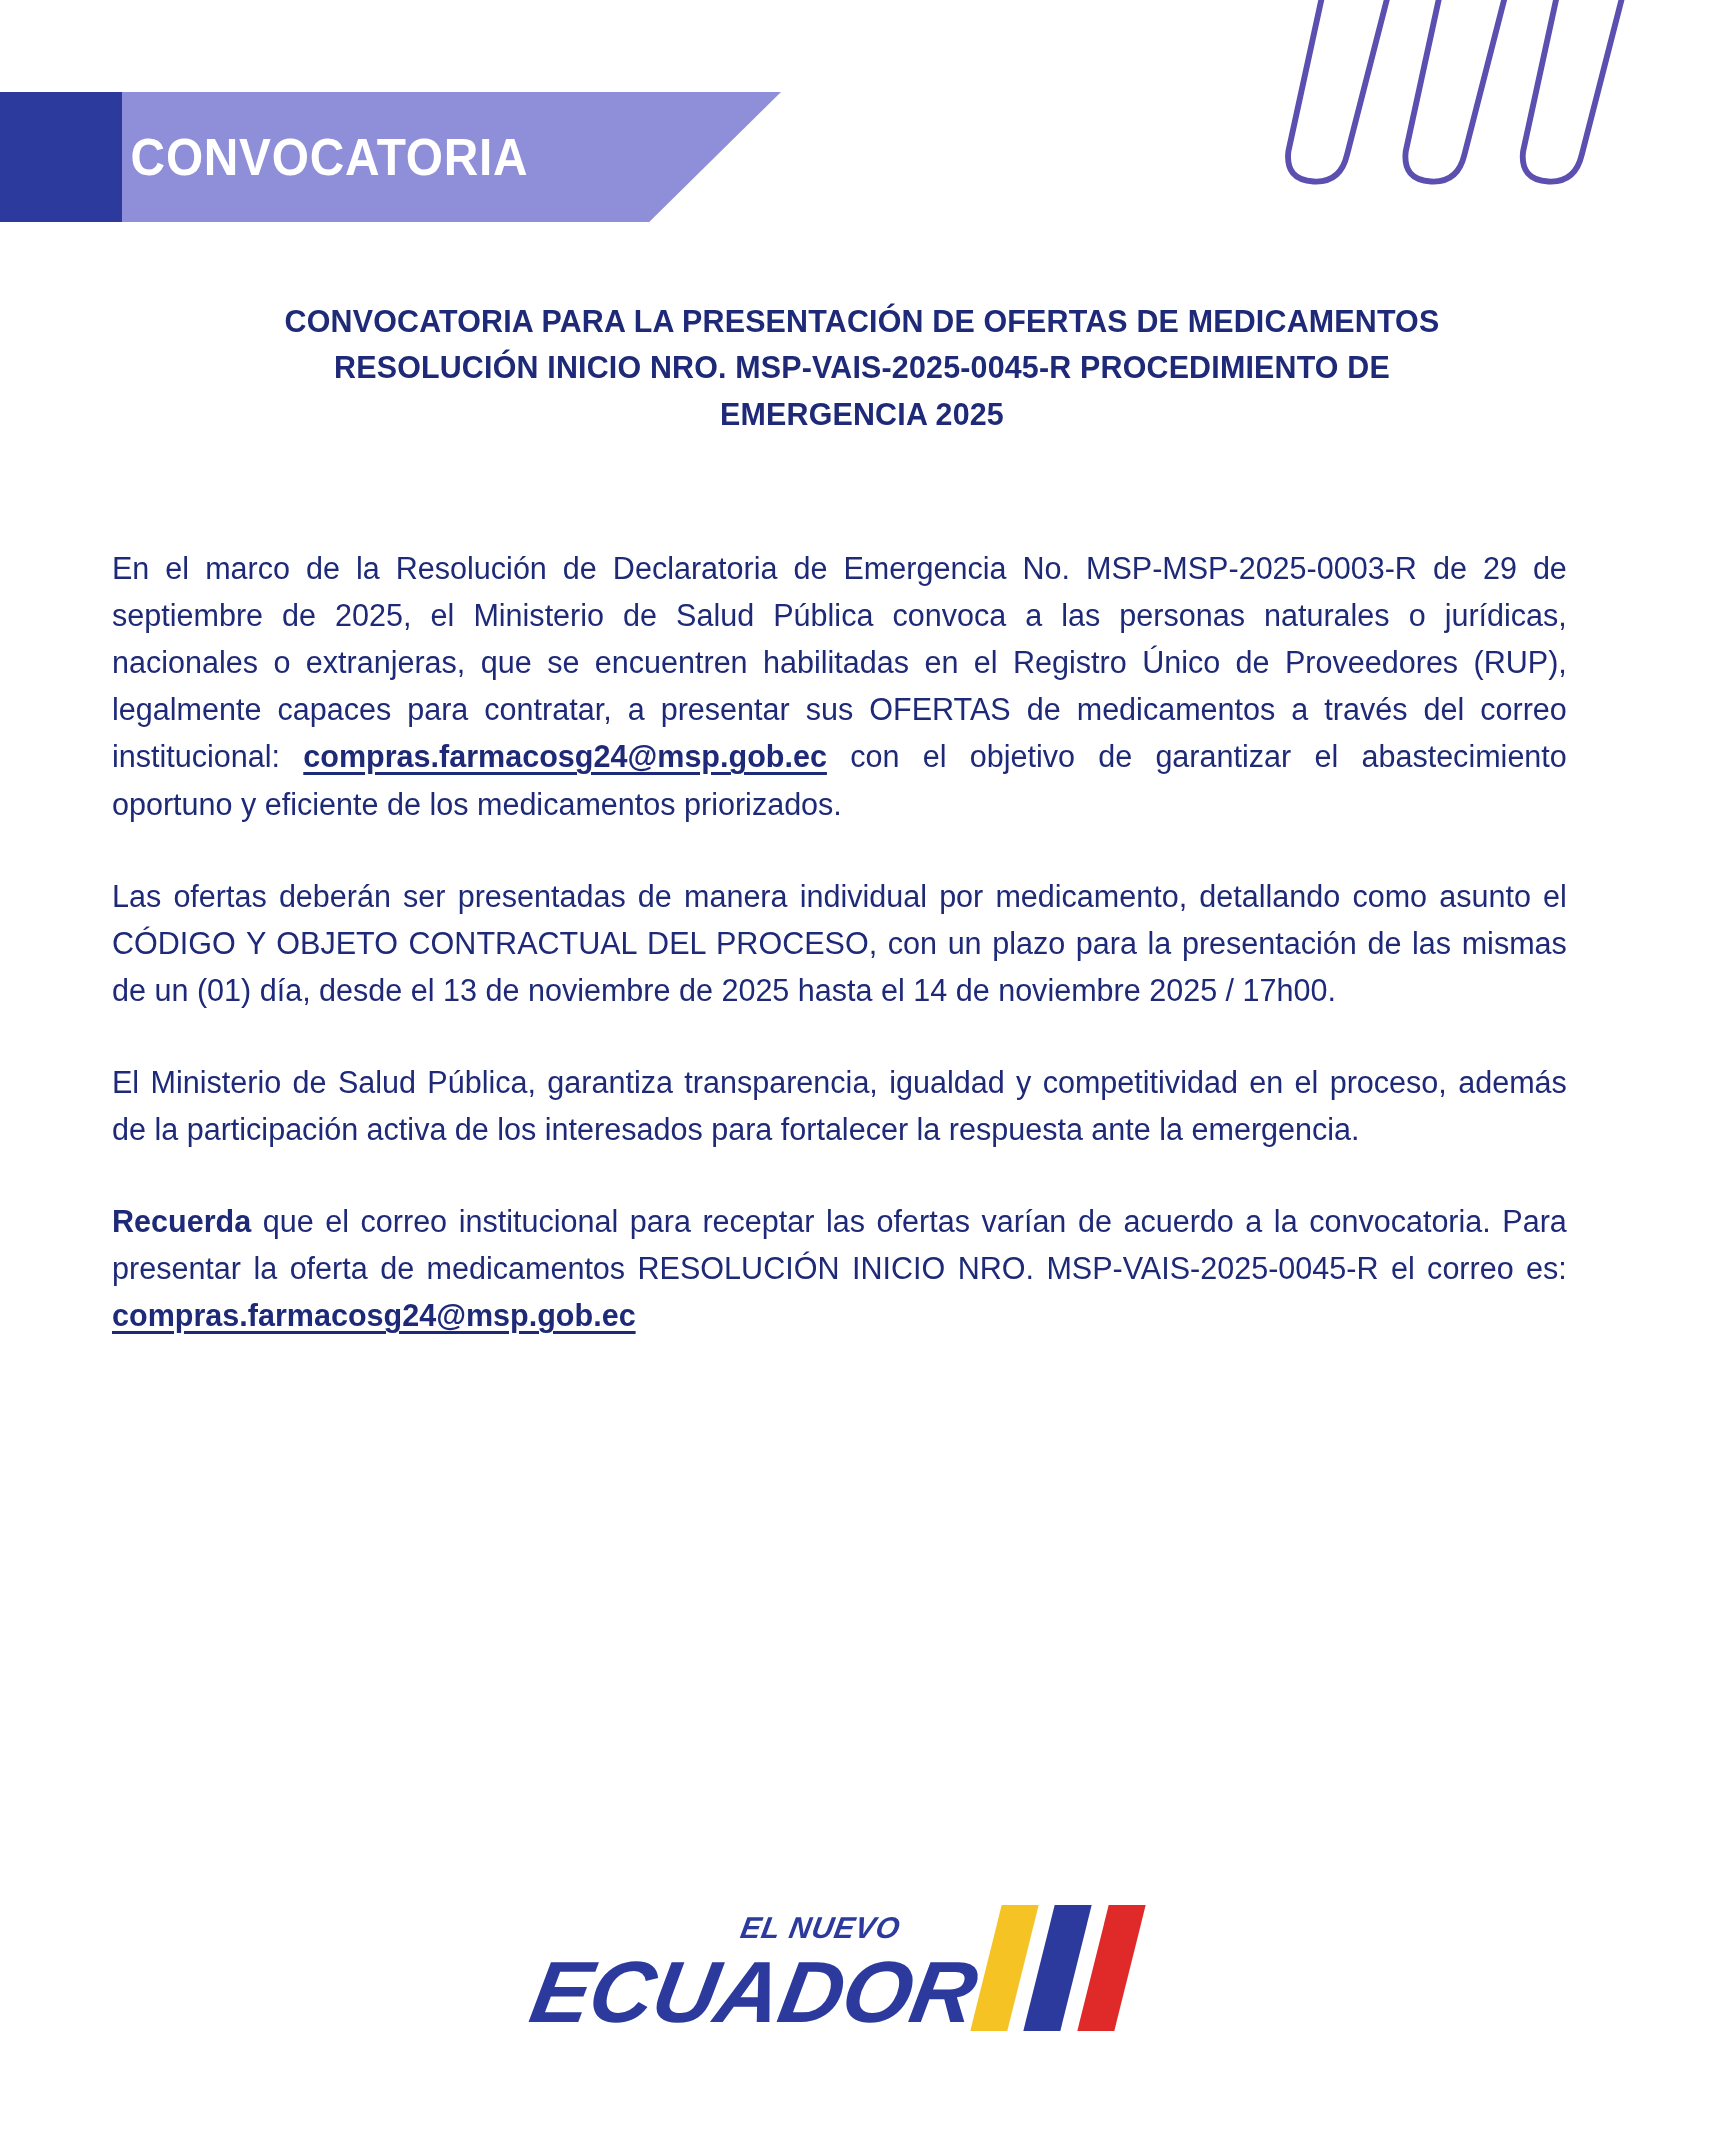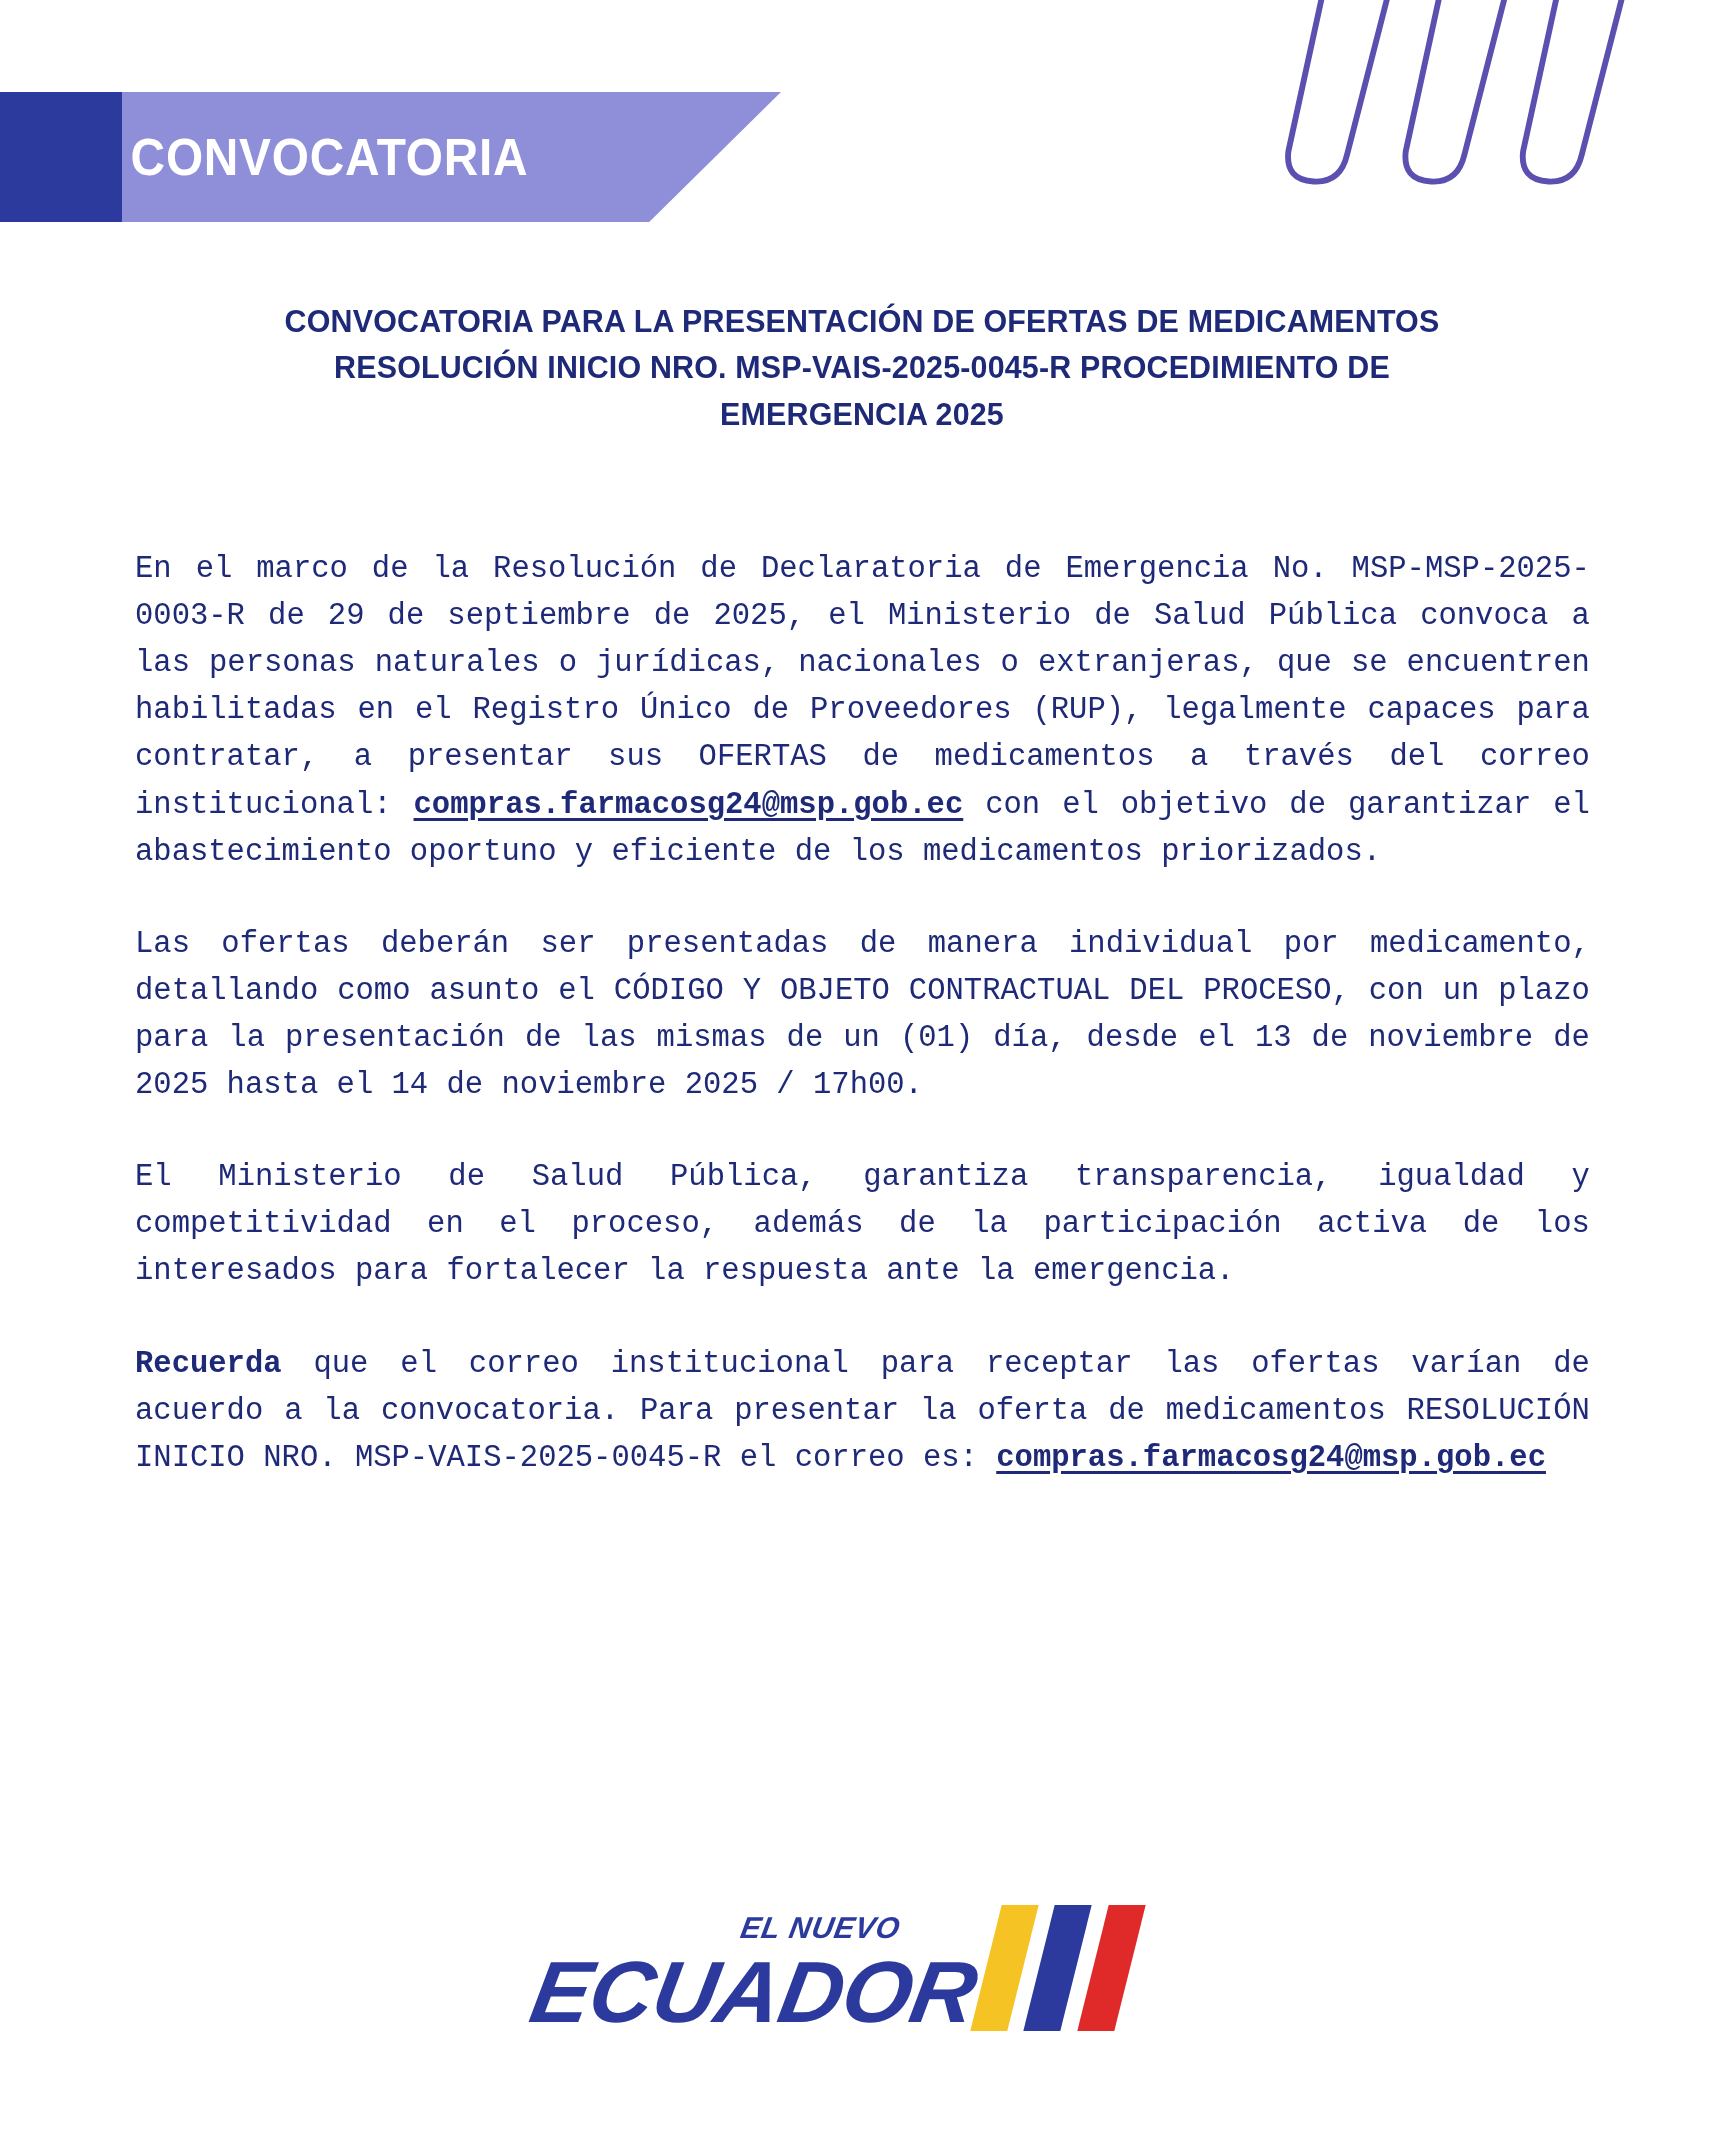--- a/index.html
+++ b/index.html
@@ -82,23 +82,22 @@
     font-weight: bold;
     color: #1e2a78;
     letter-spacing: 0.2px;
     transform: scaleX(0.95);
     transform-origin: center top;
   }
 
   .body-area {
     position: absolute;
     top: 545px;
-    left: 135px;
+    left: 112px;
     width: 1477px;
-    font-family: Liberation Mono, monospace;
   }
   p.para {
     margin: 0 0 45px 0;
     font-size: 31px;
     line-height: 1.52;
     color: #1e2a78;
     text-align: justify;
     text-justify: inter-word;
     transform: scaleX(0.985);
     transform-origin: left top;

